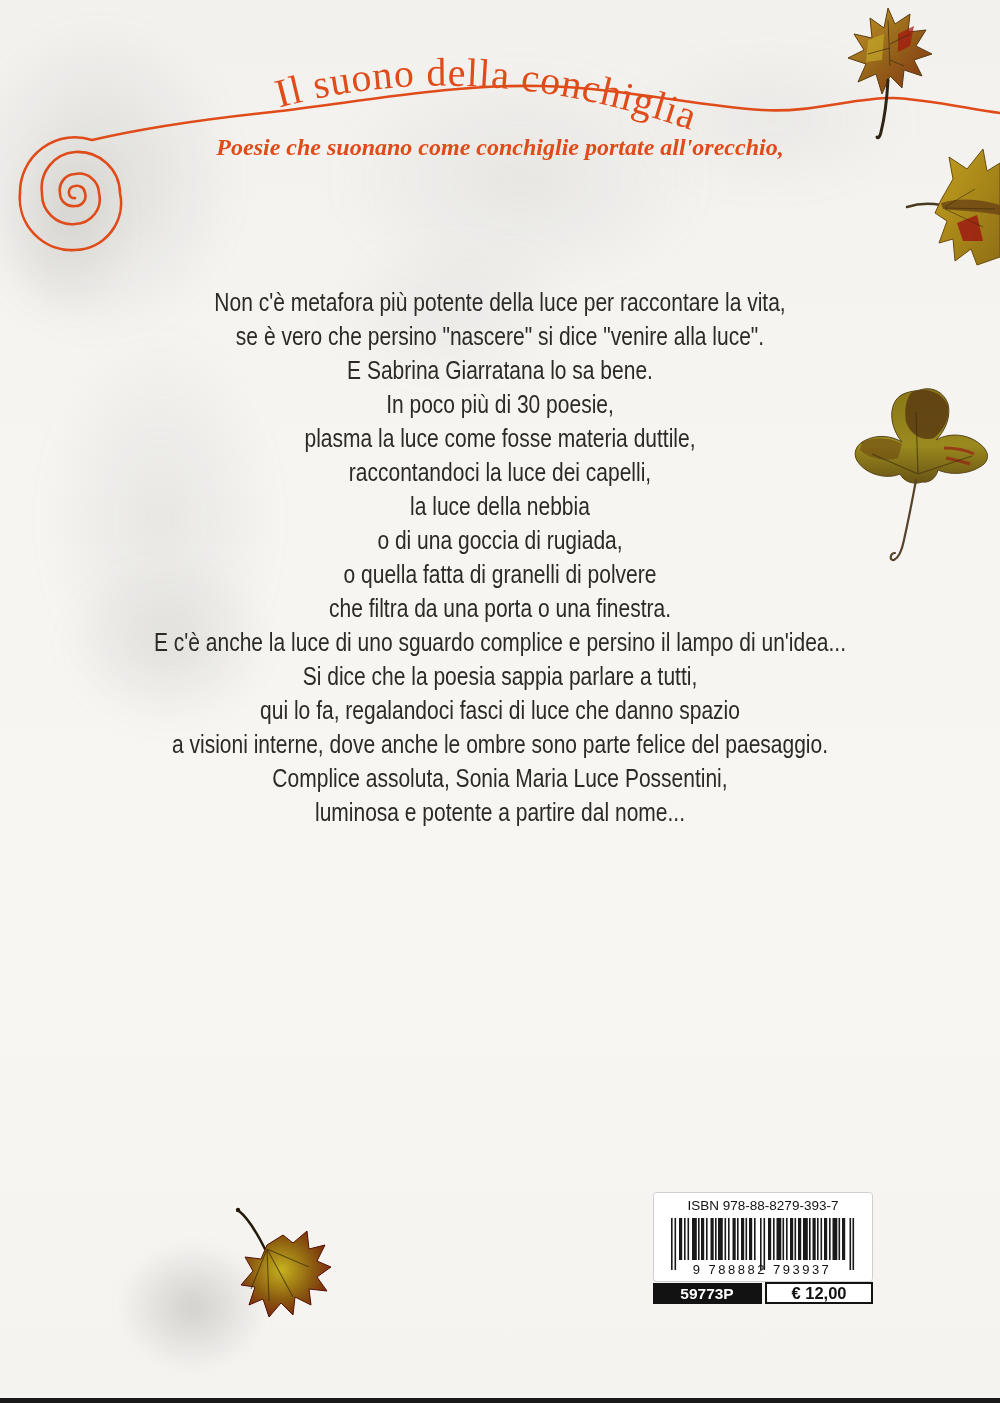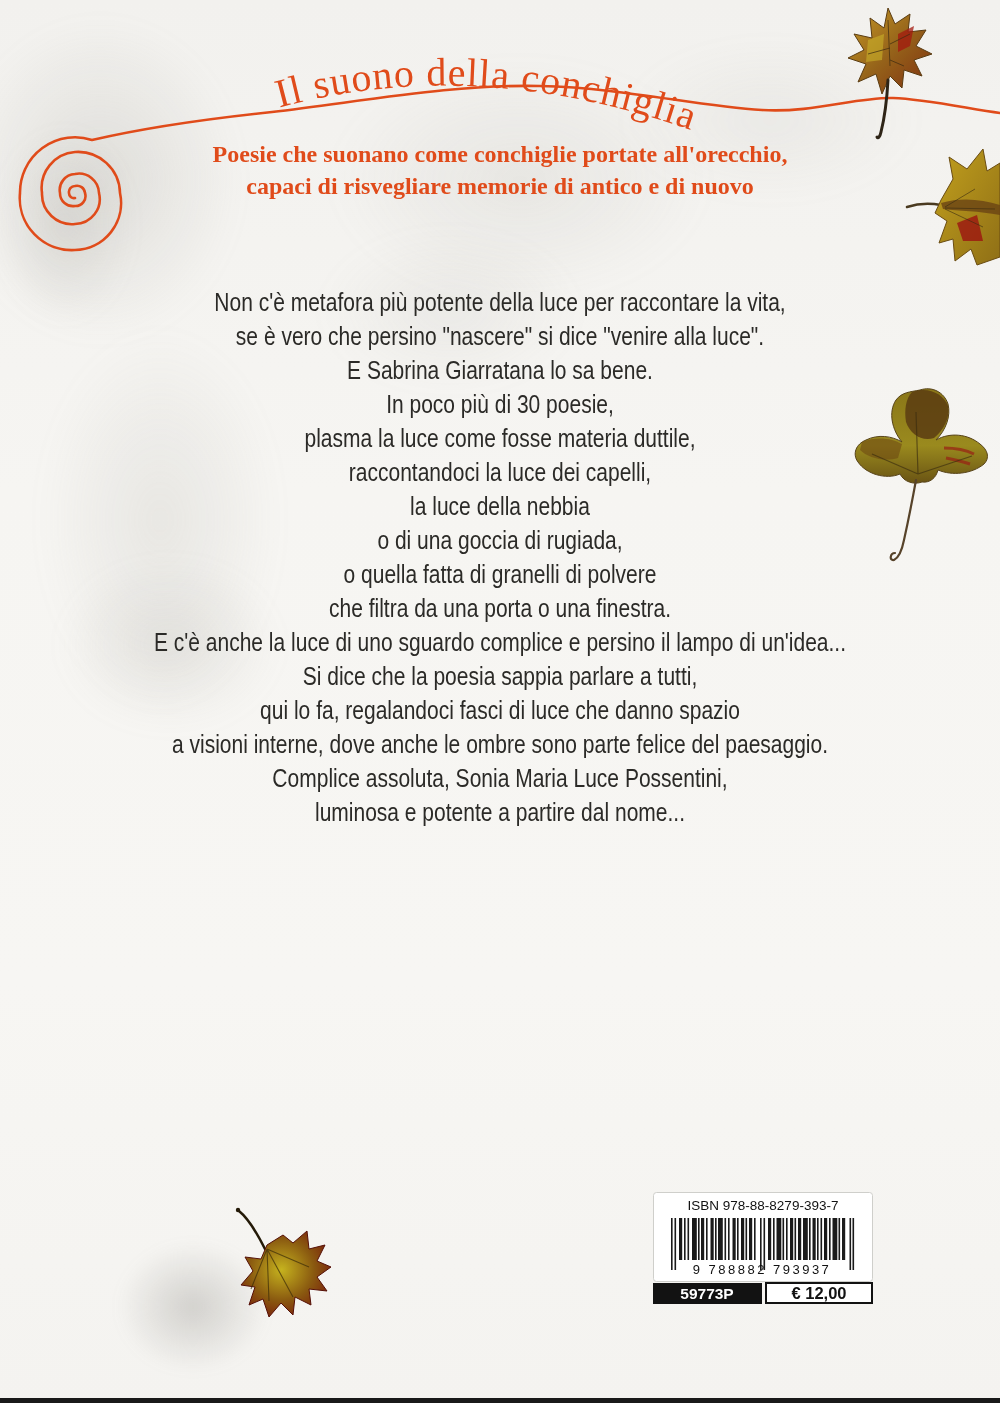--- a/index.html
+++ b/index.html
@@ -2,22 +2,22 @@
 <html style="--accent: #e04b1a; --text: #2b2a27;"><head>
 <meta charset="utf-8">
 <style>
   html,body{margin:0;padding:0;background:#e9e8e5;}
   .page{position:relative;width:1000px;height:1403px;margin:0 auto;overflow:hidden;
         background:linear-gradient(180deg,#f2f1ee 0%,#f6f5f2 35%,#f7f6f3 70%,#f4f3f0 100%);
         font-family:"Liberation Sans",sans-serif;}
   .abs{position:absolute;}
   .blot{position:absolute;border-radius:50%;filter:blur(12px);pointer-events:none;}
   
-  .tagline{left:0;top:138px;width:1000px;text-align:center;
-           font-family:"Liberation Serif",serif;font-weight:600;
+  .tagline{left:0;top:131px;width:1000px;text-align:center;
+           font-family:"Liberation Serif",serif;font-style:italic;font-weight:600;
            font-size:24px;line-height:32px;color:var(--accent,#e04b1a);}
   
   .blurb{left:0;top:285px;width:1000px;text-align:center;color:var(--text,#2b2a27);
          font-size:25px;line-height:34px;transform:scaleX(0.84);transform-origin:50% 0;}
   .blurb div{white-space:nowrap;}
   svg text{font-family:"Liberation Sans",sans-serif;}
   .title-svg text{font-family:"Liberation Serif",serif;letter-spacing:1px;}
   .bottom-edge{left:0;top:1398px;width:1000px;height:5px;background:#191919;}
 </style>
 </head>
@@ -45,21 +45,20 @@
 
   <svg class="abs title-svg" style="left:0;top:0;" width="1000" height="230" viewBox="0 0 1000 230">
     <path id="titlearc" fill="none" d="M 222 126 Q 468 34 748 152"></path>
     <text font-size="40" fill="var(--accent,#e04b1a)">
       <textPath href="#titlearc" startOffset="50%" text-anchor="middle">Il suono della conchiglia</textPath>
     </text>
   </svg>
 
   <div class="abs tagline">
     <div>Poesie che suonano come conchiglie portate all'orecchio,</div>
-    <div>capaci di risvegliare memorie di antico e di nuovo</div>
   </div>
 
   <div class="abs blurb">
     <div>Non c'è metafora più potente della luce per raccontare la vita,</div>
     <div>se è vero che persino "nascere" si dice "venire alla luce".</div>
     <div>E Sabrina Giarratana lo sa bene.</div>
     <div>In poco più di 30 poesie,</div>
     <div>plasma la luce come fosse materia duttile,</div>
     <div>raccontandoci la luce dei capelli,</div>
     <div>la luce della nebbia</div>

